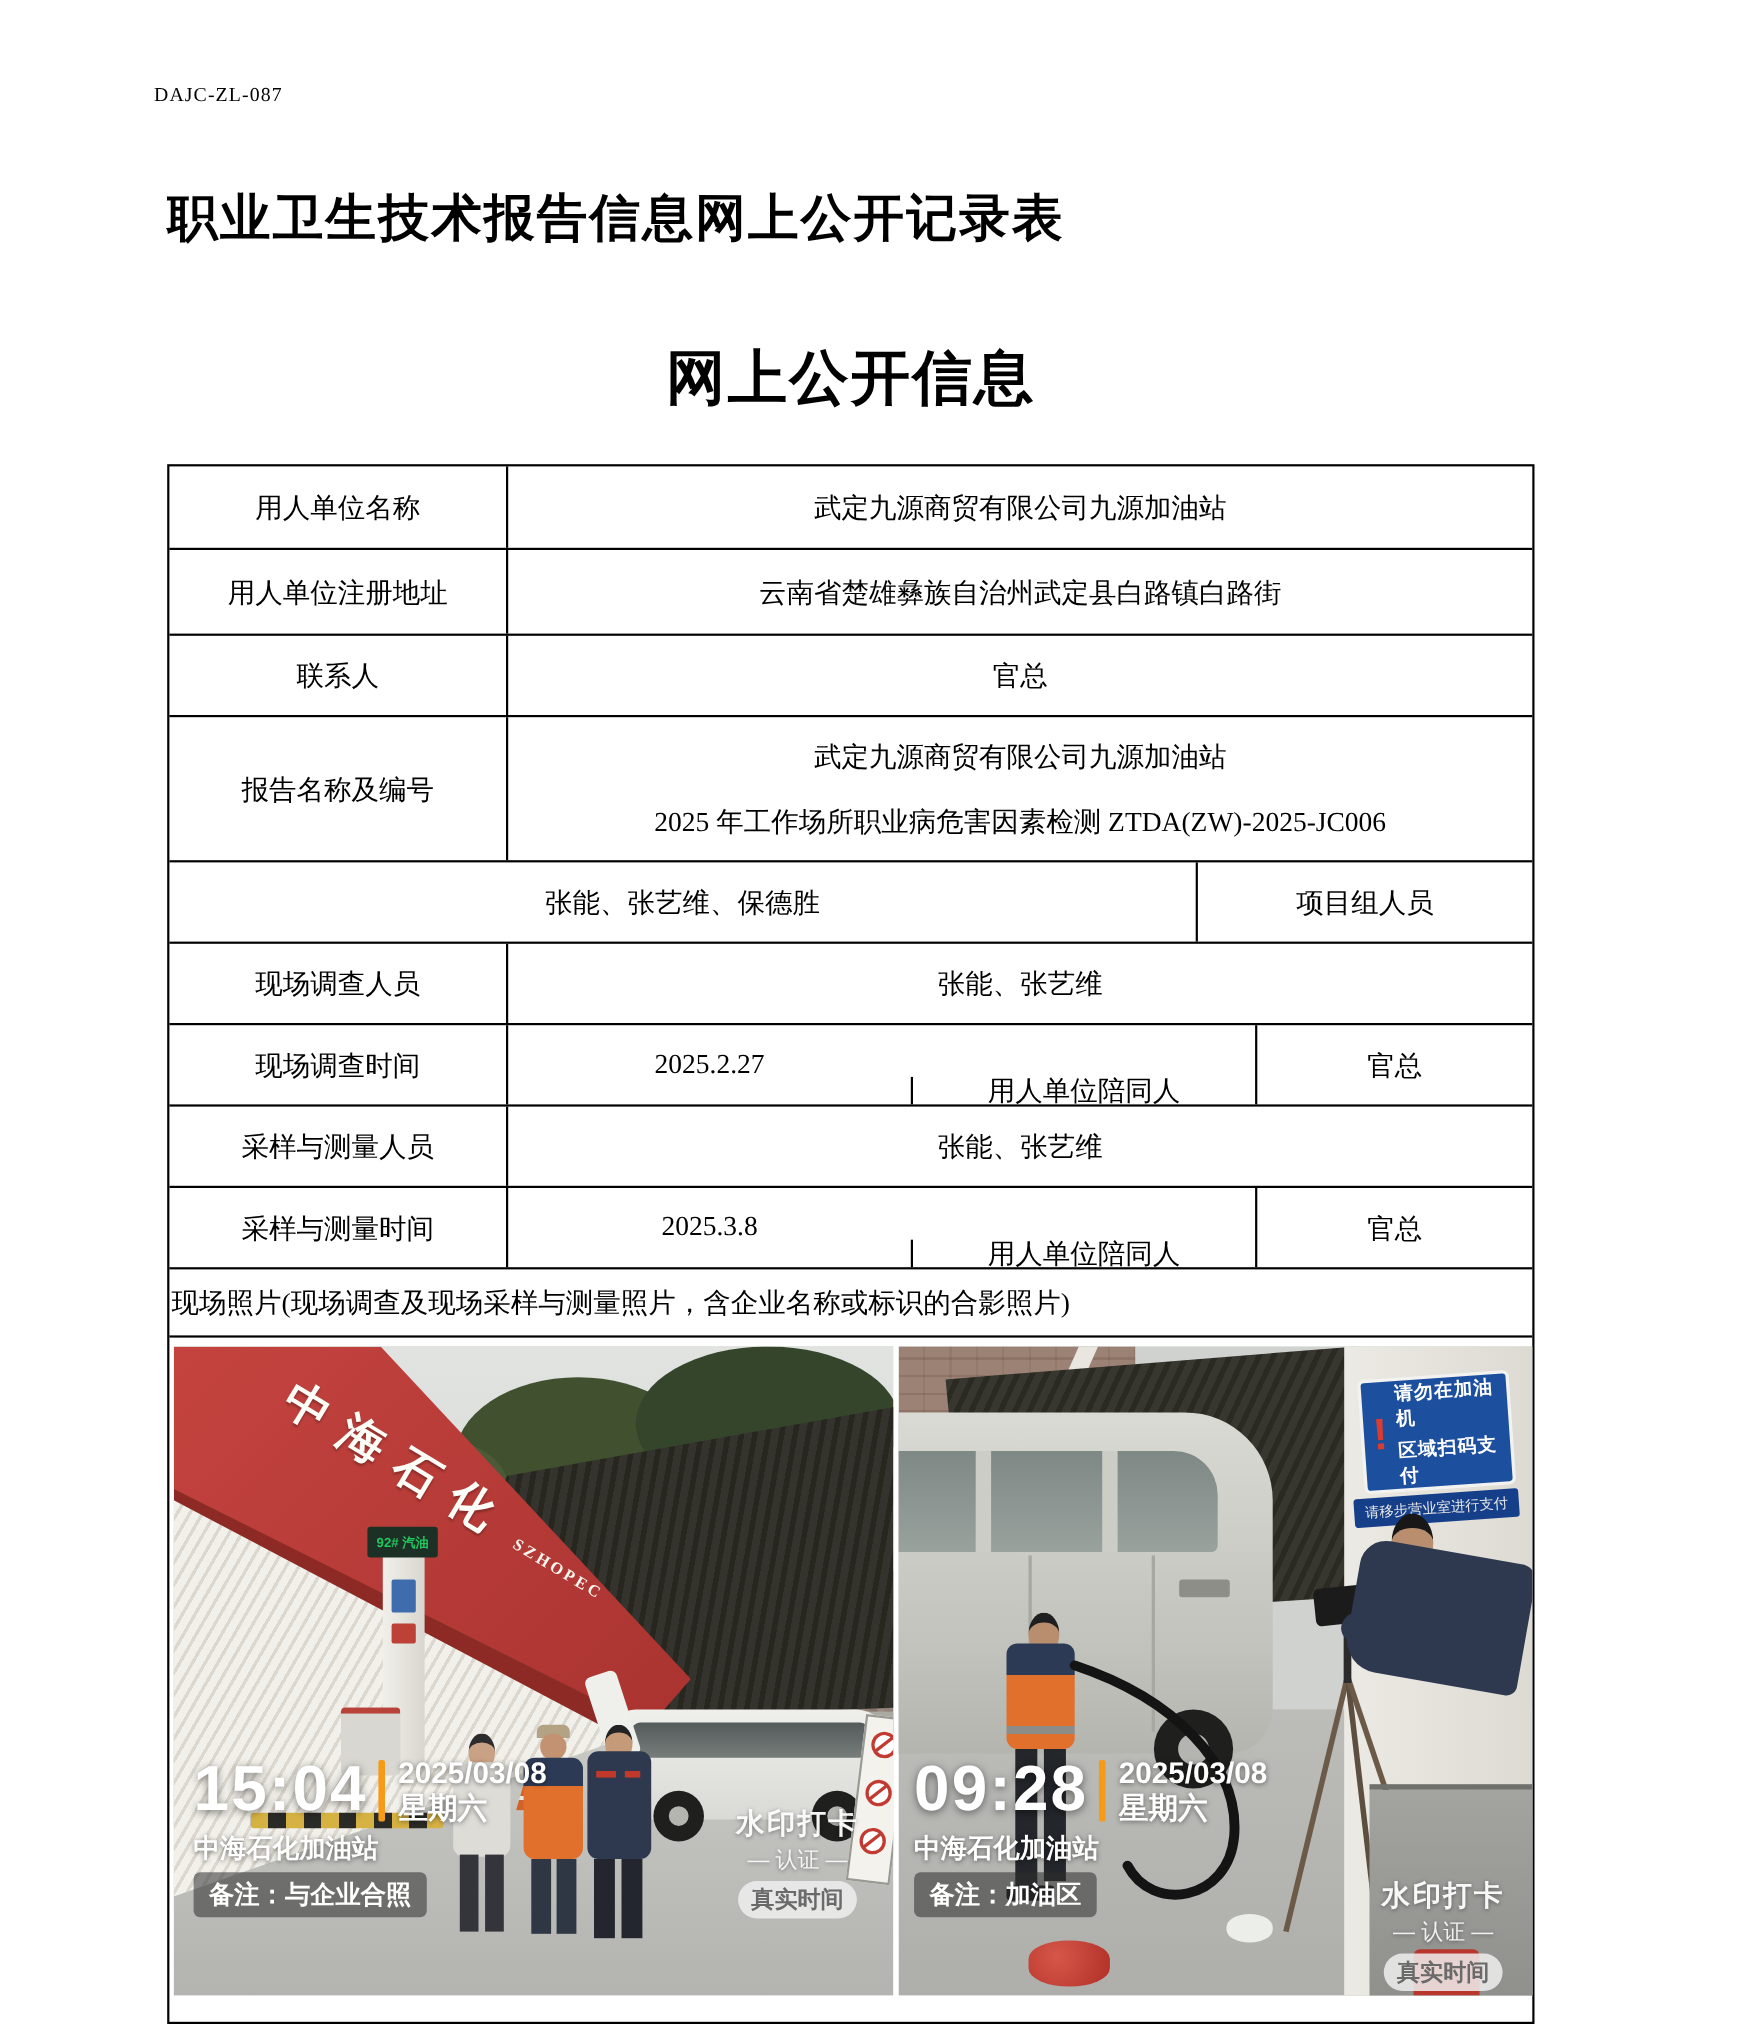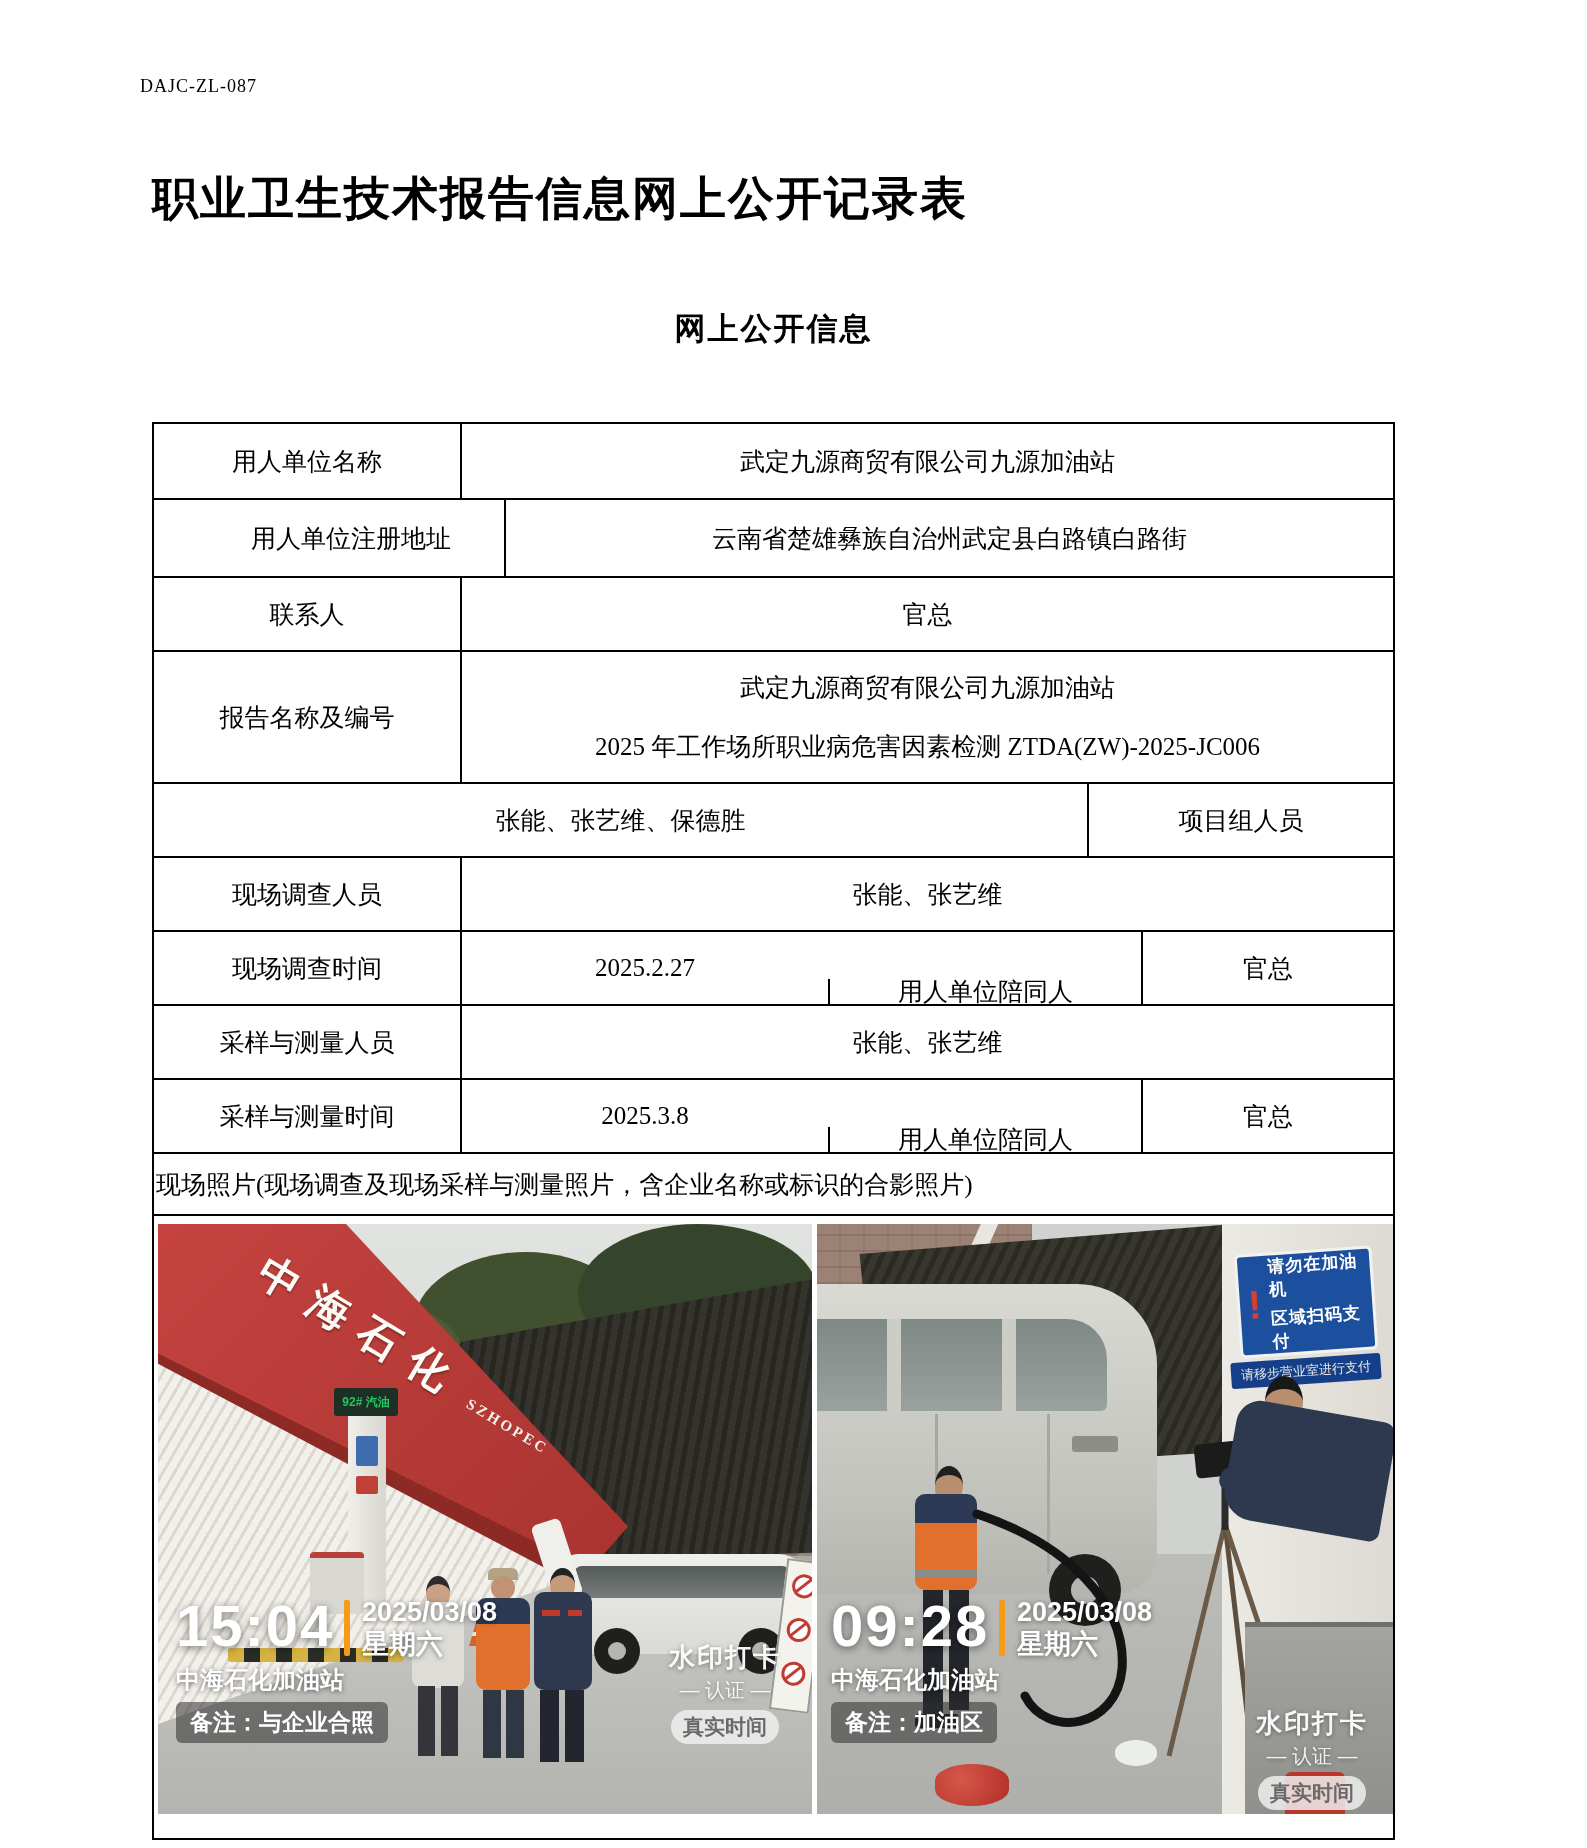--- a/index.html
+++ b/index.html
@@ -2,35 +2,35 @@
 <html><head>
 <meta charset="utf-8">
 <style>
   html,body{margin:0;padding:0;background:#ffffff;}
   .page{position:relative;width:1587px;height:1848px;background:#fff;overflow:hidden;
         font-family:"Liberation Serif","DejaVu Serif",serif;color:#000;}
   .doc-code{position:absolute;left:140px;top:76px;font-size:18px;letter-spacing:1px;}
   .page-title{position:absolute;left:152px;top:168px;width:1243px;text-align:left;
               font-size:46px;font-weight:bold;letter-spacing:2px;}
   .page-subtitle{position:absolute;left:152px;top:308px;width:1243px;text-align:center;
-              font-size:31px;font-weight:bold;letter-spacing:2px;}
+              font-size:54px;font-weight:bold;letter-spacing:2px;}
 
   
   .info-table{position:absolute;left:152px;top:422px;width:1243px;border:2px solid #000;box-sizing:border-box;}
   .t-row{display:flex;border-top:2px solid #000;box-sizing:border-box;}
   .t-row:first-child{border-top:none;}
   .cell{display:flex;align-items:center;justify-content:center;text-align:center;
         font-size:25px;box-sizing:border-box;border-left:2px solid #000;padding:0 6px;}
   .cell:first-child{border-left:none;}
   .c-label{width:306px;flex:0 0 306px;}
   .c-value{flex:1 1 auto;}
   .c-v2{width:368px;flex:0 0 368px;}
   .c-l2{width:313px;flex:0 0 313px;margin-top:47px;}
   .c-v3{flex:1 1 auto;}
-  .h74{height:74px;} .h78{height:78px;padding-left:44px;} .h132{height:132px;}
+  .h74{height:74px;} .h78{height:78px;} .h132{height:132px;}
   .two-line{display:flex;flex-direction:column;justify-content:center;gap:26px;}
   .note-row{border-top:2px solid #000;height:62px;display:flex;align-items:center;
             font-size:25px;padding:0 2px;box-sizing:border-box;}
   .photo-row{border-top:2px solid #000;height:624px;box-sizing:border-box;
              display:flex;gap:5px;padding:8px 4px 0 4px;}
 
   
   .photo{position:relative;overflow:hidden;flex:0 0 auto;background:#cfd2ce;}
   .ph-left{width:654px;height:590px;}
   .ph-right{width:576px;height:590px;}

